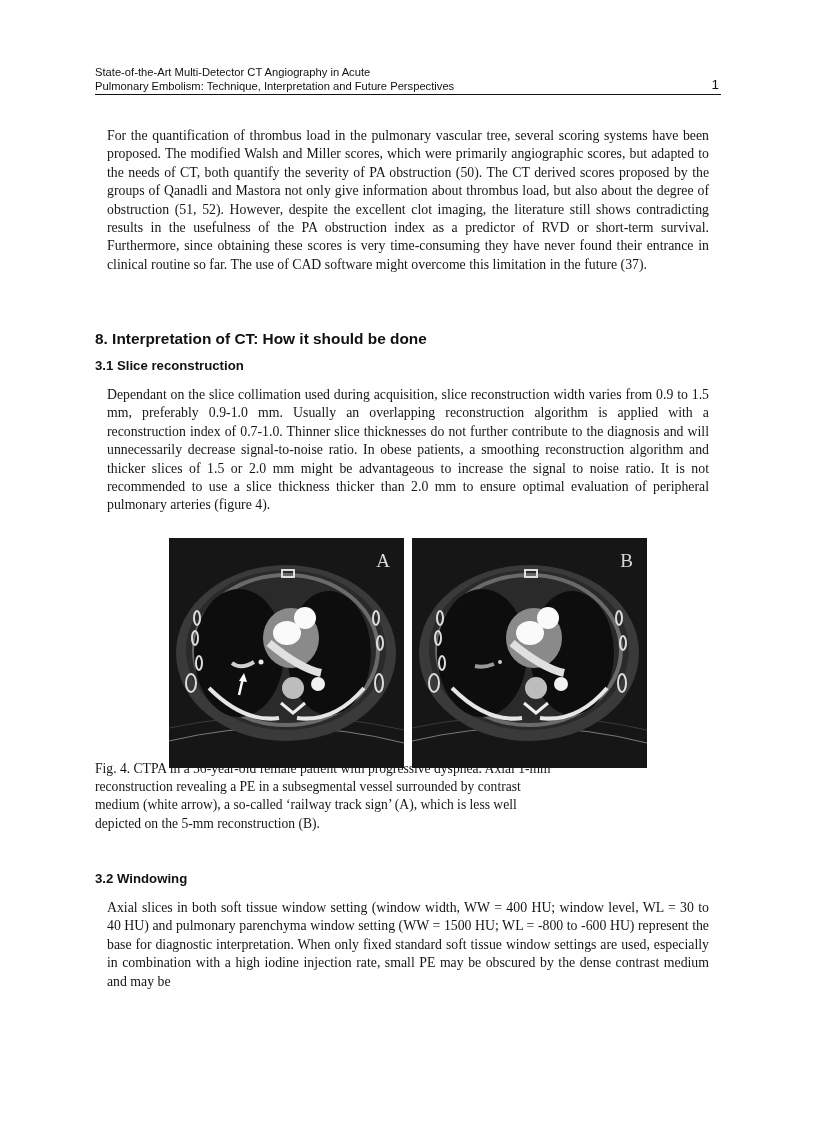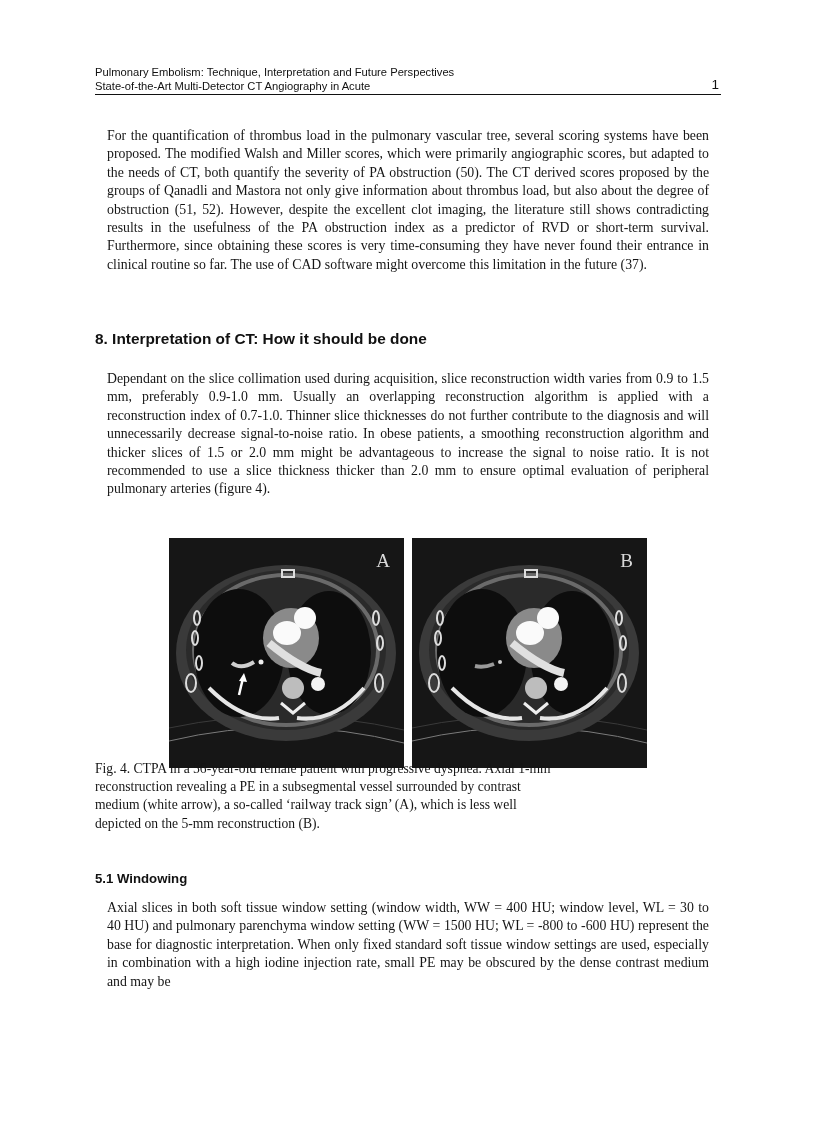--- a/index.html
+++ b/index.html
@@ -43,34 +43,35 @@
     font-family: "Liberation Serif", serif; font-size: 13.6px; line-height: 18.2px; color: #151515; margin: 0;
     width: 470px;
   }
 </style>
 </head>
 <body>
 
 <div class="page">
 
   <div class="running-header">
+    <span class="title-line">State-of-the-Art Multi-Detector CT Angiography in Acute</span>
     <span class="title-line">Pulmonary Embolism: Technique, Interpretation and Future Perspectives</span>
-    <span class="title-line">State-of-the-Art Multi-Detector CT Angiography in Acute</span>
     <span class="page-num">1</span>
   </div>
 
   <div class="block" style="top:115px;">
     <p class="body-text">For the quantification of thrombus load in the pulmonary vascular tree, several scoring systems have been proposed. The modified Walsh and Miller scores, which were primarily angiographic scores, but adapted to the needs of CT, both quantify the severity of PA obstruction (50). The CT derived scores proposed by the groups of Qanadli and Mastora not only give information about thrombus load, but also about the degree of obstruction (51, 52). However, despite the excellent clot imaging, the literature still shows contradicting results in the usefulness of the PA obstruction index as a predictor of RVD or short-term survival. Furthermore, since obtaining these scores is very time-consuming they have never found their entrance in clinical routine so far. The use of CAD software might overcome this limitation in the future (37).</p>
   </div>
 
   <div class="block" style="top:330px;">
     <h2 class="h2">8. Interpretation of CT: How it should be done</h2>
   </div>
 
   <div class="block" style="top:358px;">
+    <h3 class="h3">3.1 Slice reconstruction</h3>
     <p class="body-text">Dependant on the slice collimation used during acquisition, slice reconstruction width varies from 0.9 to 1.5 mm, preferably 0.9-1.0 mm. Usually an overlapping reconstruction algorithm is applied with a reconstruction index of 0.7-1.0. Thinner slice thicknesses do not further contribute to the diagnosis and will unnecessarily decrease signal-to-noise ratio. In obese patients, a smoothing reconstruction algorithm and thicker slices of 1.5 or 2.0 mm might be advantageous to increase the signal to noise ratio. It is not recommended to use a slice thickness thicker than 2.0 mm to ensure optimal evaluation of peripheral pulmonary arteries (figure 4).</p>
   </div>
 
   <div class="figure">
     <div class="ct-panel" style="left:0;">
       <svg width="235" height="230" viewBox="0 0 235 230">
         <rect width="235" height="230" fill="#161616"></rect>
 
         <path d="M0,203 Q117,175 235,205" stroke="#7a7a7a" stroke-width="1" fill="none"></path>
         <path d="M0,190 Q117,165 235,192" stroke="#3a3a3a" stroke-width="1" fill="none"></path>
@@ -145,17 +146,17 @@
       </svg>
       <span class="ct-label">B</span>
     </div>
   </div>
 
   <div class="block" style="top:760px;">
     <p class="caption">Fig. 4. CTPA in a 56-year-old female patient with progressive dyspnea. Axial 1-mm reconstruction revealing a PE in a subsegmental vessel surrounded by contrast medium (white arrow), a so-called ‘railway track sign’ (A), which is less well depicted on the 5-mm reconstruction (B).</p>
   </div>
 
   <div class="block" style="top:871px;">
-    <h3 class="h3">5.1 Windowing</h3>
+    <h3 class="h3">3.2 Windowing</h3>
     <p class="body-text">Axial slices in both soft tissue window setting (window width, WW = 400 HU; window level, WL = 30 to 40 HU) and pulmonary parenchyma window setting (WW = 1500 HU; WL = -800 to -600 HU) represent the base for diagnostic interpretation.  When only fixed standard soft tissue window settings are used, especially in combination with a high iodine injection rate, small PE may be obscured by the dense contrast medium and may be</p>
   </div>
 
 </div>
 
 </body></html>

